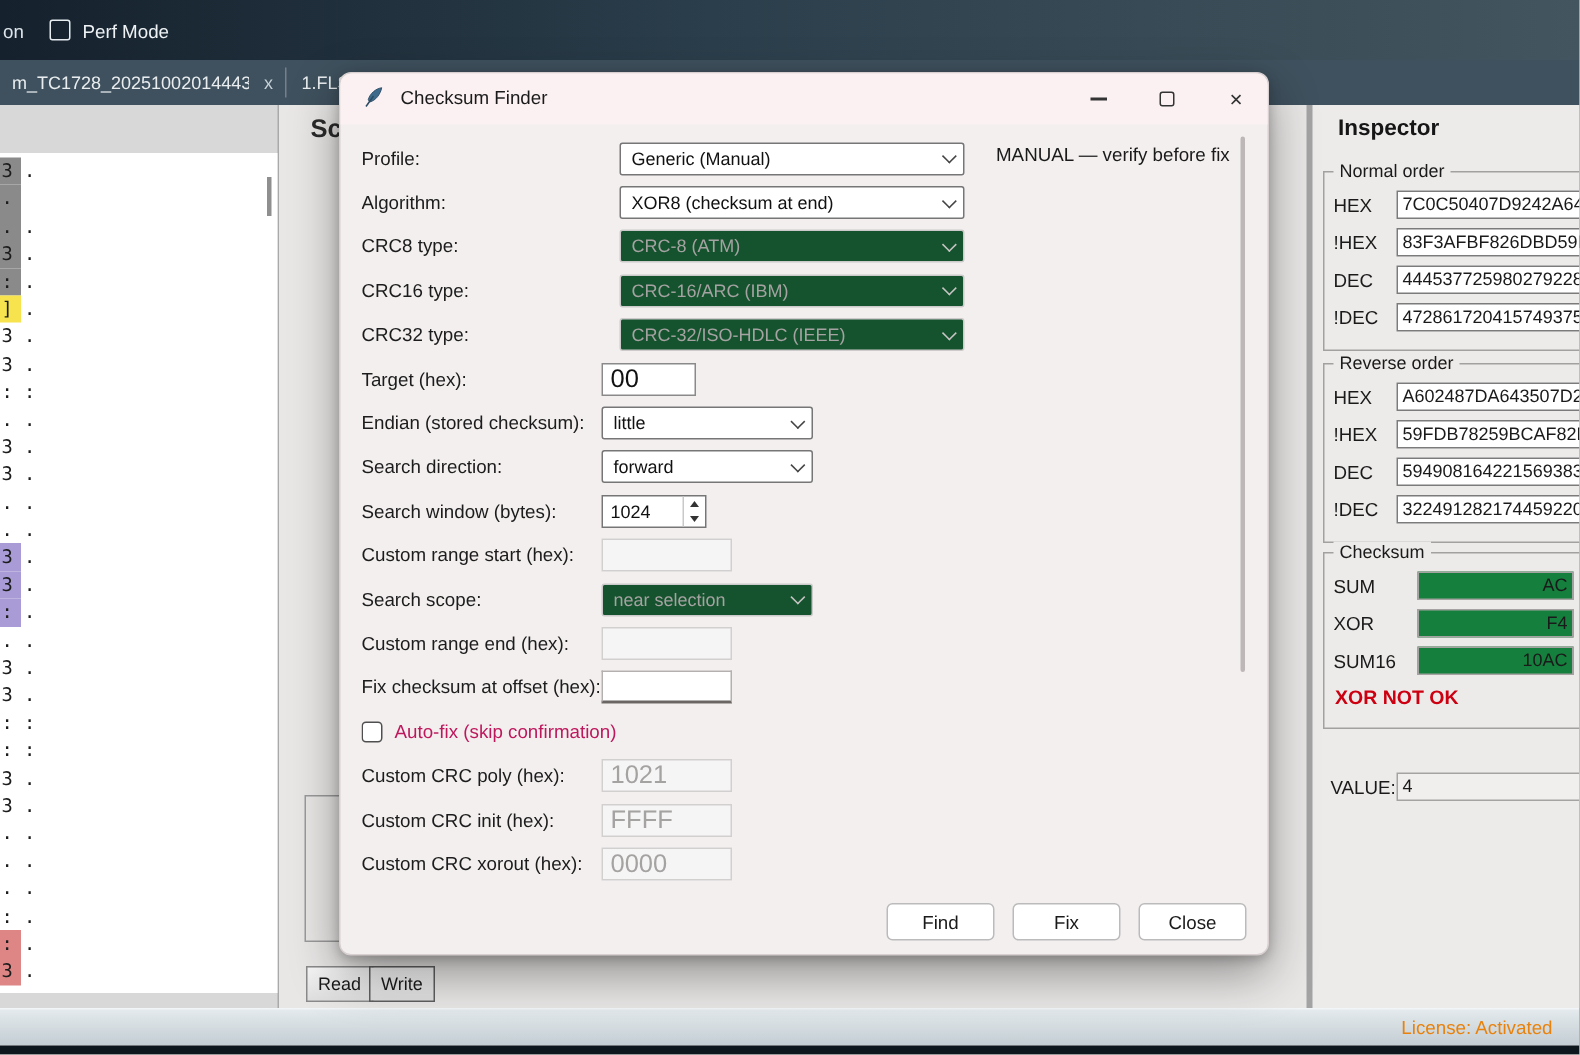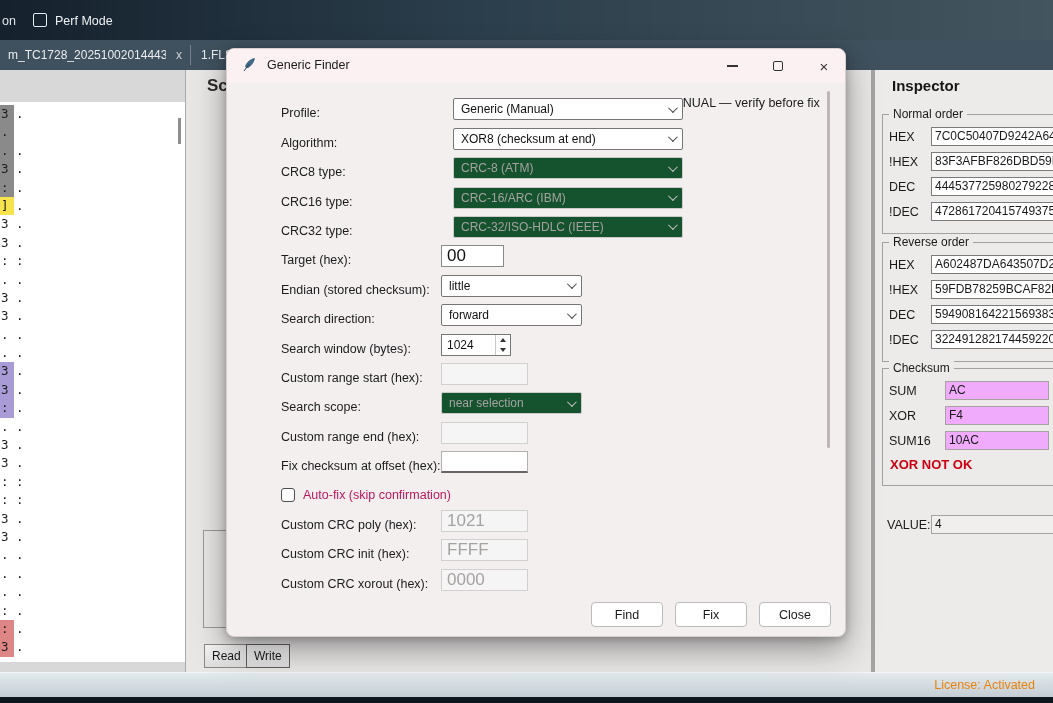--- a/index.html
+++ b/index.html
@@ -49,21 +49,21 @@
   .insp-title { position:absolute; left:17px; top:7px; font-size:15px; font-weight:bold; color:#161616; }
   .grp { position:absolute; left:7px; width:188px; border:1px solid #a3a19f; }
   .grp-label { position:absolute; top:-8px; left:6px; background:#edebea; padding:0 4px; font-size:12px; color:#1a1a1a; }
   .grp-normal { top:44px; height:120px; }
   .grp-reverse { top:172px; height:120px; }
   .grp-checksum { top:298px; height:118px; }
   .irow { position:absolute; left:6px; right:5px; height:19px; display:flex; align-items:center; }
   .ilabel { width:42px; font-size:12.5px; color:#1a1a1a; }
   .ival { flex:1; height:19px; background:#fff; border:1px solid #7b7b7b; font-size:12px; color:#1a1a1a;
     line-height:17px; padding:0 3px; white-space:nowrap; overflow:hidden; }
-  .ival.gray { background:#f0abfc; border-color:#a5a3a1; flex:0 0 104px; }
+  .ival.gray { background:#15803d; border-color:#a5a3a1; flex:0 0 104px;text-align:right; }
   .irow.r1{top:12px} .irow.r2{top:37px} .irow.r3{top:62px} .irow.r4{top:87px}
   .chk-status { position:absolute; left:7px; top:88px; font-size:13px; font-weight:bold; color:#cc0011; }
   .expr-row { position:absolute; left:12px; right:4px; height:19px; display:flex; align-items:center; }
   .expr-row .ilabel{ width:44px; }
   .er1 { top:424px; } .er2 { top:445px; }
   .ival.vgray { background:#f1efee; border-color:#a5a3a1; }
 
   
   .statusbar { position:absolute; left:0; top:672px; width:1053px; height:25px;
     background:linear-gradient(#e4eaed,#c3cdd3); border-top:1px solid #f2f5f7; }
@@ -79,21 +79,21 @@
   .dlg-title { position:absolute; left:40px; top:9px; font-size:12.5px; color:#1a1a1a; }
   .winbtn { position:absolute; top:2px; width:30px; height:30px; display:flex; align-items:center; justify-content:center; }
   .wb-min { left:490px; } .wb-max { left:536px; } .wb-close { left:582px; }
   .glyph-min { width:11px; height:1.6px; background:#333; }
   .glyph-max { width:10px; height:10px; border:1.4px solid #333; border-radius:2px; }
   .glyph-close { font-size:15px; color:#333; line-height:1; }
   .dlg-note { position:absolute; left:437px; top:47px; font-size:12.5px; color:#1a1a1a; }
   .dlg-scroll { position:absolute; right:15px; top:42px; width:3px; height:357px; background:#bdb7b8; border-radius:2px; }
 
   .dlg-form { position:absolute; left:14px; top:34px; width:578px; height:515px; overflow:hidden; padding-top:8px; }
-  .frow { display:flex; align-items:flex-end; height:29.4px;margin-left:40px; }
+  .frow { display:flex; align-items:center; height:29.4px; }
   .flabel { width:160px; font-size:12.5px; color:#1c1c1c; }
   .combo { display:flex; align-items:center; justify-content:space-between; height:22px;
     background:#fff; border:1px solid #767676; border-radius:2px; padding:0 7px; font-size:12px; color:#111; }
   .combo.wide { width:230px; margin-left:12px; }
   .combo.med { width:141px; }
   .combo.disabled { background:#14532d; border-color:#cccaca; color:#a5a2a2;gap:20px; }
   .chev { width:7px; height:7px; border-right:1.4px solid #444; border-bottom:1.4px solid #444;
     transform:rotate(45deg) translateY(-2px); }
   .combo.disabled .chev { border-color:#c7c4c4; }
   .tinput { height:22px; background:#fff; border:1px solid #8a8a8a; font-size:17px; color:#111; padding:0 5px;
@@ -251,21 +251,21 @@
     <span class="license">License: Activated</span>
   </div>
   <div class="bottombar"></div>
 
   <div class="dialog">
     <div class="dlg-titlebar">
       <svg class="dlg-icon" viewBox="0 0 16 16">
         <path d="M13.5 1.5 C9.5 2 5.5 5.5 4.5 9.5 L5.5 11 C9.5 10 12.5 6 13.5 1.5 Z" fill="#3e6b8c" stroke="#2a4b63" stroke-width="0.6"></path>
         <line x1="3" y1="14" x2="8" y2="7" stroke="#2a4b63" stroke-width="1"></line>
       </svg>
-      <span class="dlg-title">Generic Finder</span>
+      <span class="dlg-title">Checksum Finder</span>
       <div class="winbtn wb-min">
           <span class="glyph-min"></span>
         </div>
       <div class="winbtn wb-max">
           <span class="glyph-max"></span>
         </div>
       <div class="winbtn wb-close">
           <span class="glyph-close">×</span>
         </div>
     </div>

